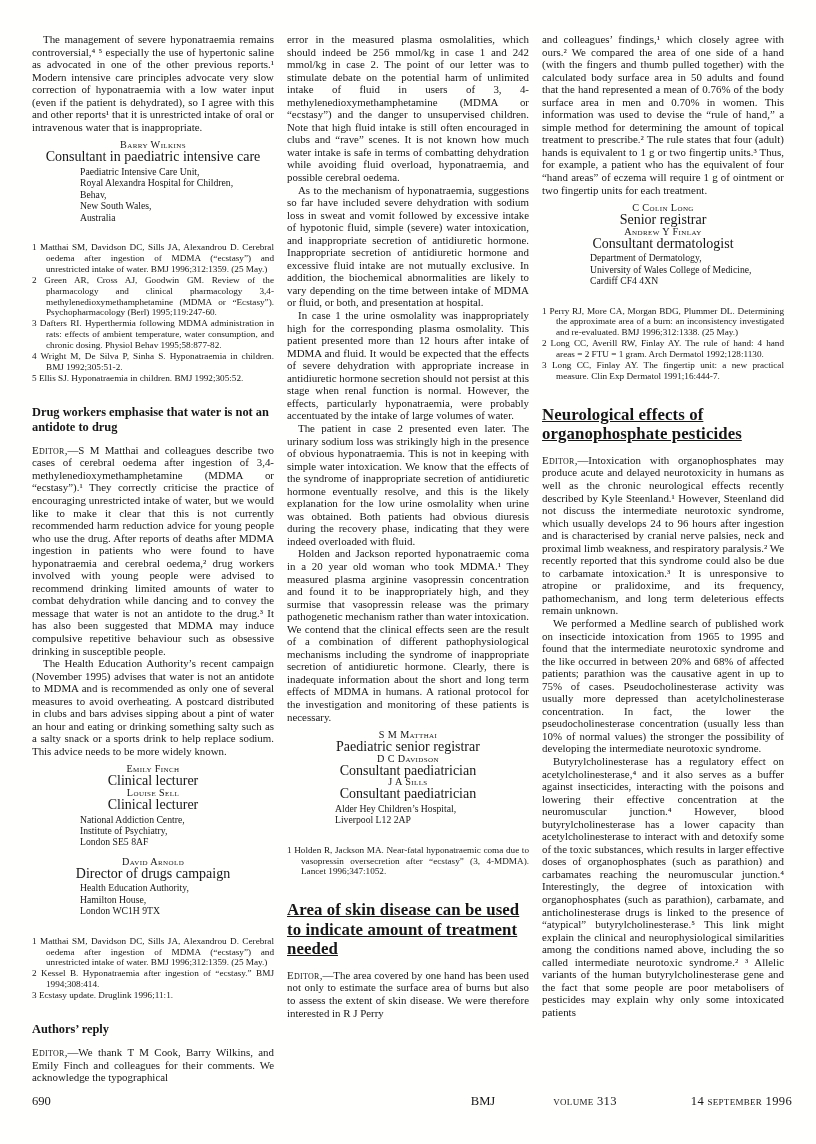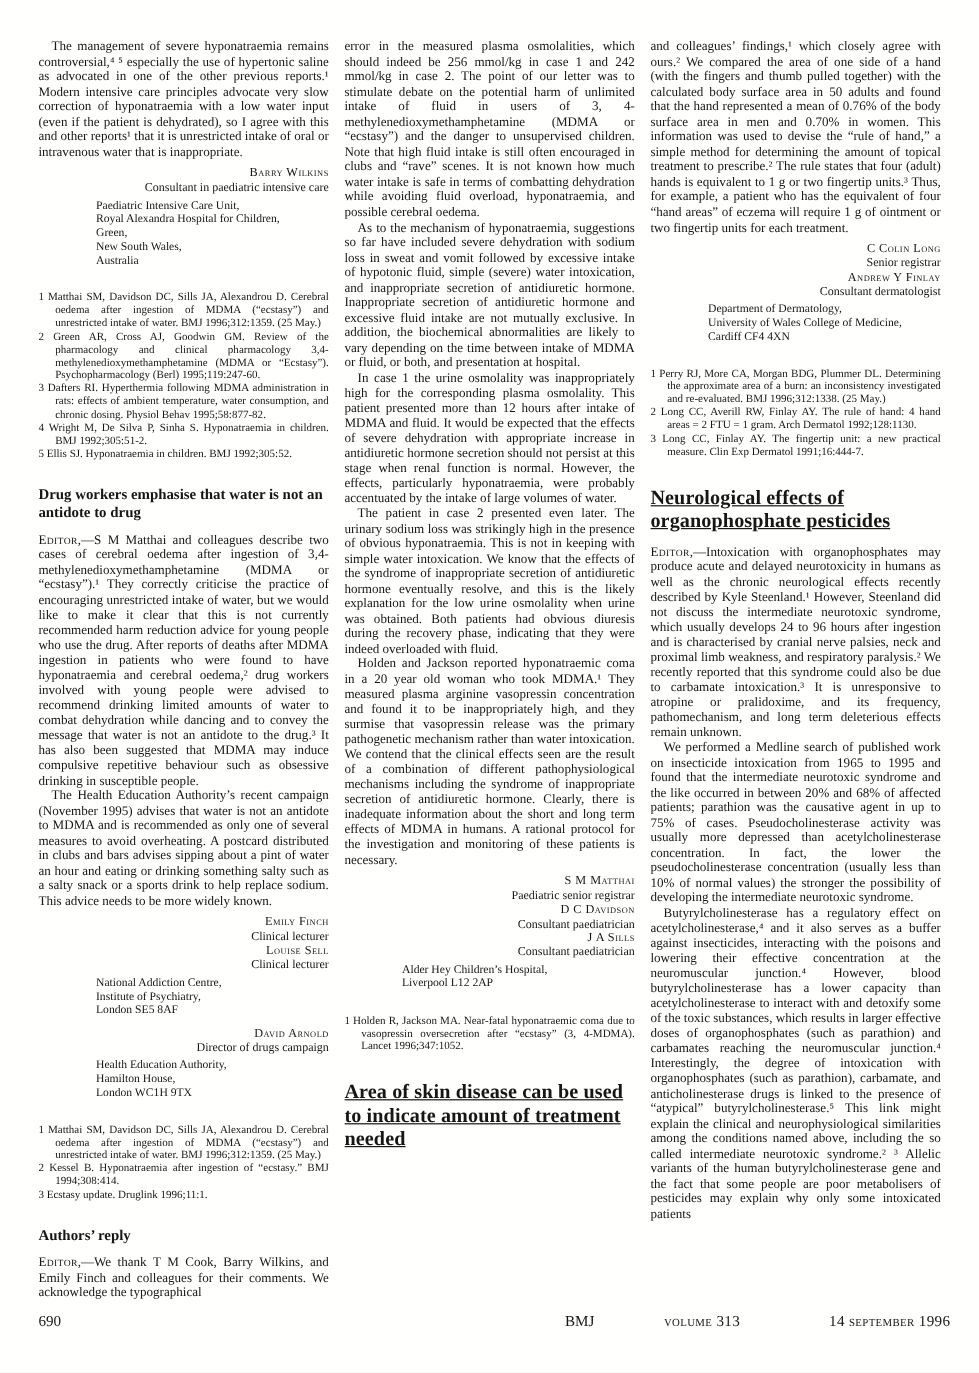--- a/index.html
+++ b/index.html
@@ -18,23 +18,23 @@
   .p-indent{text-indent:11px;}
   .lead{font-variant:small-caps;letter-spacing:.3px;}
   .letter-heading{
     font-size:12.4px;font-weight:bold;line-height:15px;margin:21px 0 9px 0;
   }
   .section-heading{
     font-size:16.8px;font-weight:bold;line-height:19.5px;margin:23px 0 10px 0;
     letter-spacing:.1px;
     text-decoration:underline;
   }
-  .sig{text-align:right;margin:6px 0 3px 0;}
+  .sig{text-align:center;margin:6px 0 3px 0;}
   .sig-name{font-size:10.2px;line-height:12px;font-variant:small-caps;letter-spacing:.4px;}
-  .sig-title{font-size:10px;line-height:11.6px;}
+  .sig-title{font-size:14px;line-height:11.6px;}
   .addr{margin:2px 0 8px 0;}
   .addr div{font-size:9.7px;line-height:11.4px;margin-left:48px;}
   .refs{margin-top:19px;}
   .ref{
     font-size:9.2px;line-height:10.9px;text-align:justify;
     padding-left:14px;text-indent:-14px;
   }
   .footer{
     position:absolute;left:32px;right:24px;top:1094px;
     display:flex;justify-content:space-between;align-items:baseline;
@@ -52,21 +52,21 @@
 
     <div class="col">
       <p class="body p-indent">The management of severe hyponatraemia remains controversial,⁴ ⁵ especially the use of hypertonic saline as advocated in one of the other previous reports.¹ Modern intensive care principles advocate very slow correction of hyponatraemia with a low water input (even if the patient is dehydrated), so I agree with this and other reports¹ that it is unrestricted intake of oral or intravenous water that is inappropriate.</p>
       <div class="sig">
         <div class="sig-name">Barry Wilkins</div>
         <div class="sig-title">Consultant in paediatric intensive care</div>
       </div>
       <div class="addr">
         <div>Paediatric Intensive Care Unit,</div>
         <div>Royal Alexandra Hospital for Children,</div>
-        <div>Green,</div>
+        <div>Behav,</div>
         <div>New South Wales,</div>
         <div>Australia</div>
       </div>
       <div class="refs">
         <div class="ref">1 Matthai SM, Davidson DC, Sills JA, Alexandrou D. Cerebral oedema after ingestion of MDMA (“ecstasy”) and unrestricted intake of water. BMJ 1996;312:1359. (25 May.)</div>
         <div class="ref">2 Green AR, Cross AJ, Goodwin GM. Review of the pharmacology and clinical pharmacology 3,4-methylenedioxymethamphetamine (MDMA or “Ecstasy”). Psychopharmacology (Berl) 1995;119:247-60.</div>
         <div class="ref">3 Dafters RI. Hyperthermia following MDMA administration in rats: effects of ambient temperature, water consumption, and chronic dosing. Physiol Behav 1995;58:877-82.</div>
         <div class="ref">4 Wright M, De Silva P, Sinha S. Hyponatraemia in children. BMJ 1992;305:51-2.</div>
         <div class="ref">5 Ellis SJ. Hyponatraemia in children. BMJ 1992;305:52.</div>
       </div>
@@ -120,20 +120,21 @@
       </div>
       <div class="addr">
         <div>Alder Hey Children’s Hospital,</div>
         <div>Liverpool L12 2AP</div>
       </div>
       <div class="refs">
         <div class="ref">1 Holden R, Jackson MA. Near-fatal hyponatraemic coma due to vasopressin oversecretion after “ecstasy” (3, 4-MDMA). Lancet 1996;347:1052.</div>
       </div>
 
       <div class="section-heading">Area of skin disease can be used to indicate amount of treatment needed</div>
+      <p class="body"><span class="lead">Editor</span><span>,—The area covered by one hand has been used not only to estimate the surface area of burns but also to assess the extent of skin disease. We were therefore interested in R J Perry</span></p>
     </div>
 
     <div class="col">
       <p class="body">and colleagues’ findings,¹ which closely agree with ours.² We compared the area of one side of a hand (with the fingers and thumb pulled together) with the calculated body surface area in 50 adults and found that the hand represented a mean of 0.76% of the body surface area in men and 0.70% in women. This information was used to devise the “rule of hand,” a simple method for determining the amount of topical treatment to prescribe.² The rule states that four (adult) hands is equivalent to 1 g or two fingertip units.³ Thus, for example, a patient who has the equivalent of four “hand areas” of eczema will require 1 g of ointment or two fingertip units for each treatment.</p>
       <div class="sig">
         <div class="sig-name">C Colin Long</div>
         <div class="sig-title">Senior registrar</div>
         <div class="sig-name">Andrew Y Finlay</div>
         <div class="sig-title">Consultant dermatologist</div>
       </div>

